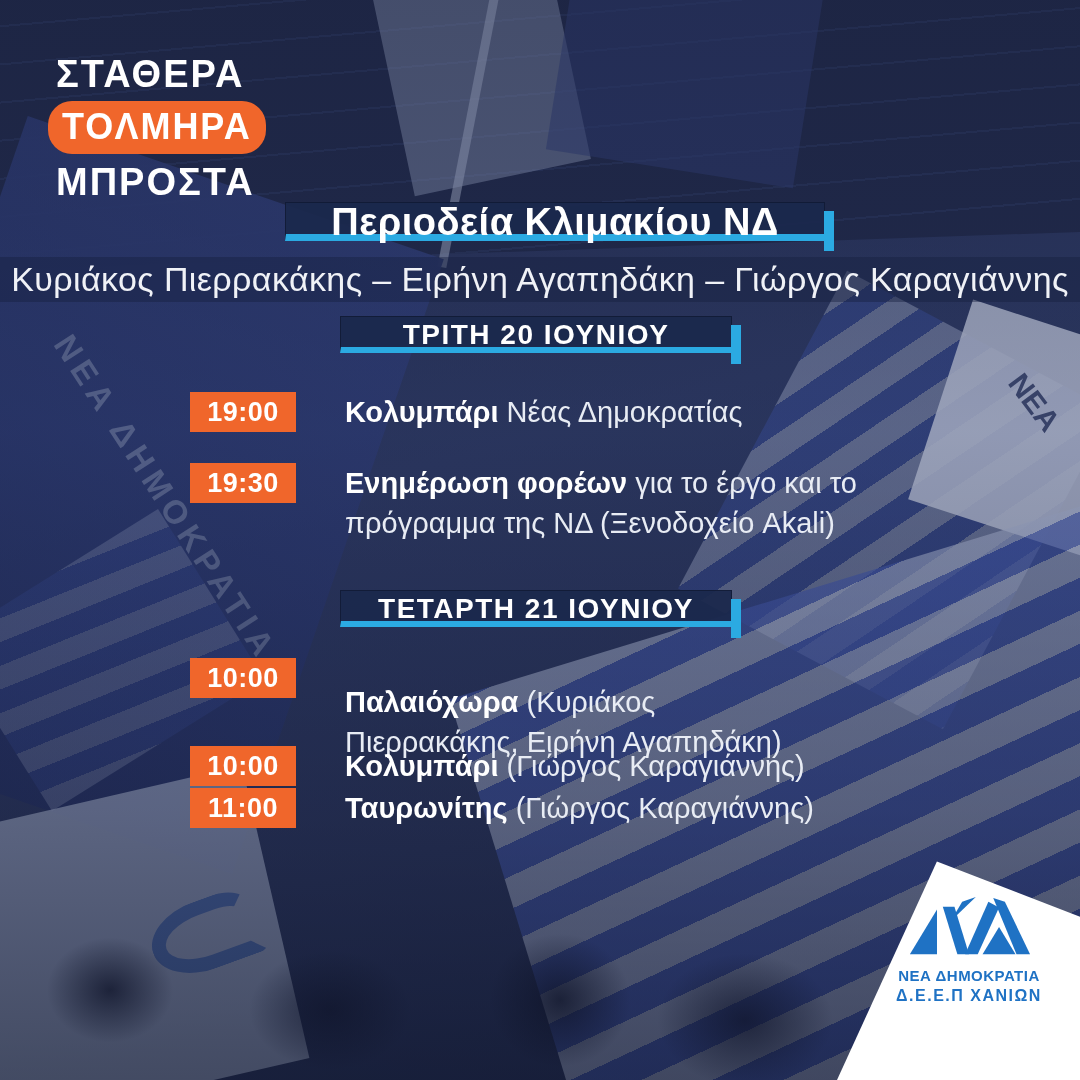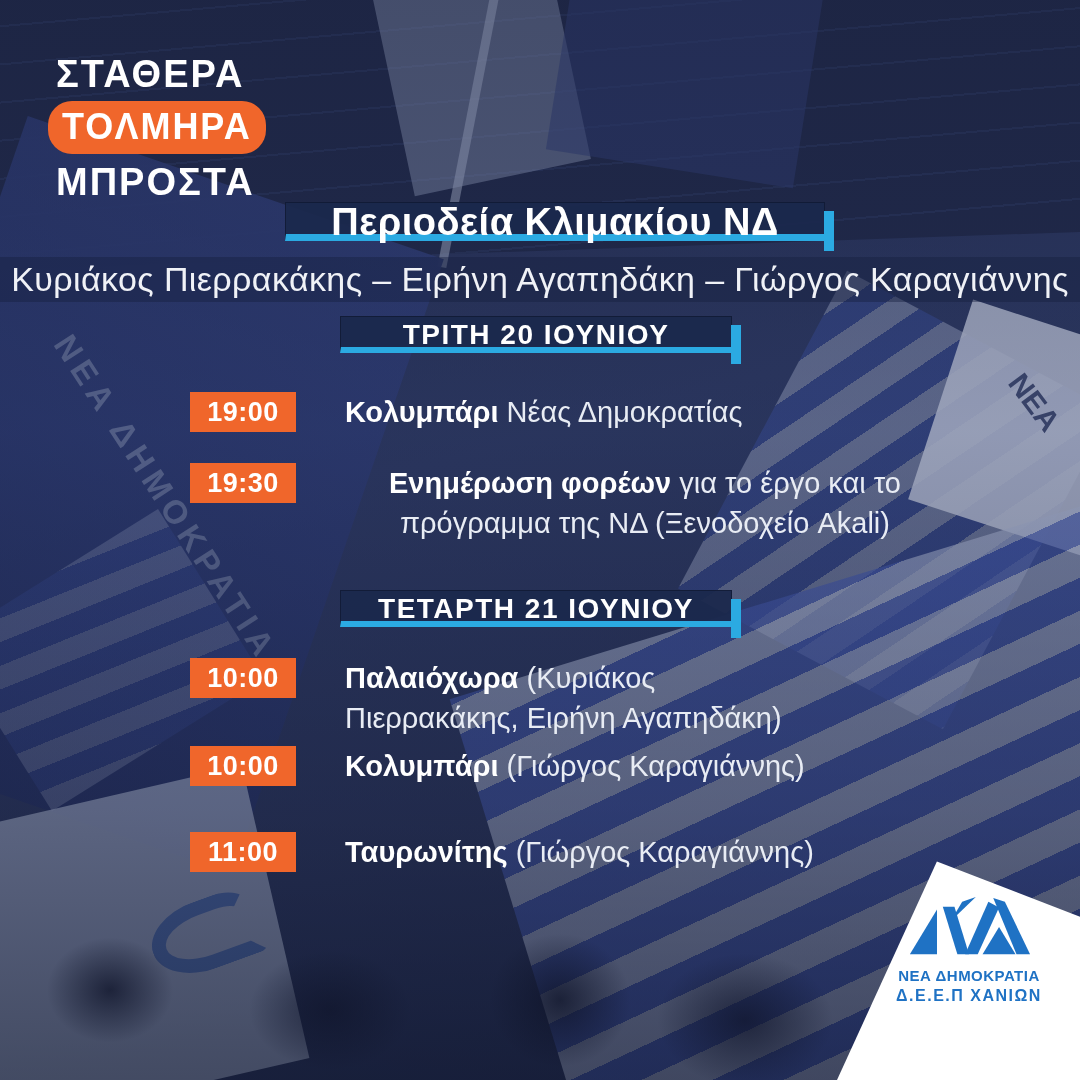--- a/index.html
+++ b/index.html
@@ -62,27 +62,27 @@
   .names-strip{position:absolute;left:0;top:257px;width:1080px;height:45px;line-height:45px;
     background:rgba(21,31,61,.42);text-align:center;color:#f0f2f7;font-size:34px;font-weight:400;letter-spacing:.4px;}
 
   .date-bar{position:absolute;left:340px;width:392px;height:37px;line-height:36px;
     background:rgba(27,40,76,.94);border:1px solid rgba(10,16,36,.5);border-bottom:6px solid var(--cyan);
     text-align:center;color:#fff;font-size:28px;font-weight:800;letter-spacing:1.5px;}
   .date-bar.d1{top:316px;} .date-bar.d2{top:590px;}
 
   .event-row{position:absolute;left:190px;display:flex;align-items:flex-start;}
   .event-row.r1{top:392px;} .event-row.r2{top:463px;} .event-row.r3{top:658px;}
-  .event-row.r4{top:746px;} .event-row.r5{top:832px;}
+  .event-row.r4{top:746px;} .event-row.r5{top:788px;}
   .time-badge{flex:none;width:106px;height:40px;margin-right:49px;background:var(--orange);
     display:flex;align-items:center;justify-content:center;
     color:#fff;font-size:27px;font-weight:800;letter-spacing:.5px;}
   .event-text{font-size:29px;line-height:40px;color:#e8ecf4;font-weight:400;width:640px;}
-  .event-row.r2 .event-text{width:600px;text-align:center;}
-  .event-row.r3 .event-text{width:470px;}
+  .event-row.r2 .event-text{width:600px;}
+  .event-row.r3 .event-text{width:470px;margin-top:24px;}
   .event-text b{color:#fff;font-weight:800;}
 
   
   .logo-wedge{position:absolute;left:810px;top:850px;width:270px;height:230px;background:#fff;z-index:3;
     clip-path:polygon(47% 5%,100% 29%,100% 100%,10% 100%);}
   .nd-logo{position:absolute;left:74px;top:44px;width:170px;text-align:center;}
   .nd-logo svg{display:block;margin:0 auto 7px;}
   .nd-org{font-size:15px;font-weight:800;letter-spacing:.5px;color:var(--logoblue);line-height:1.25;}
   .nd-unit{font-size:16px;font-weight:800;letter-spacing:1.5px;color:var(--logoblue);line-height:1.3;}
 </style>

